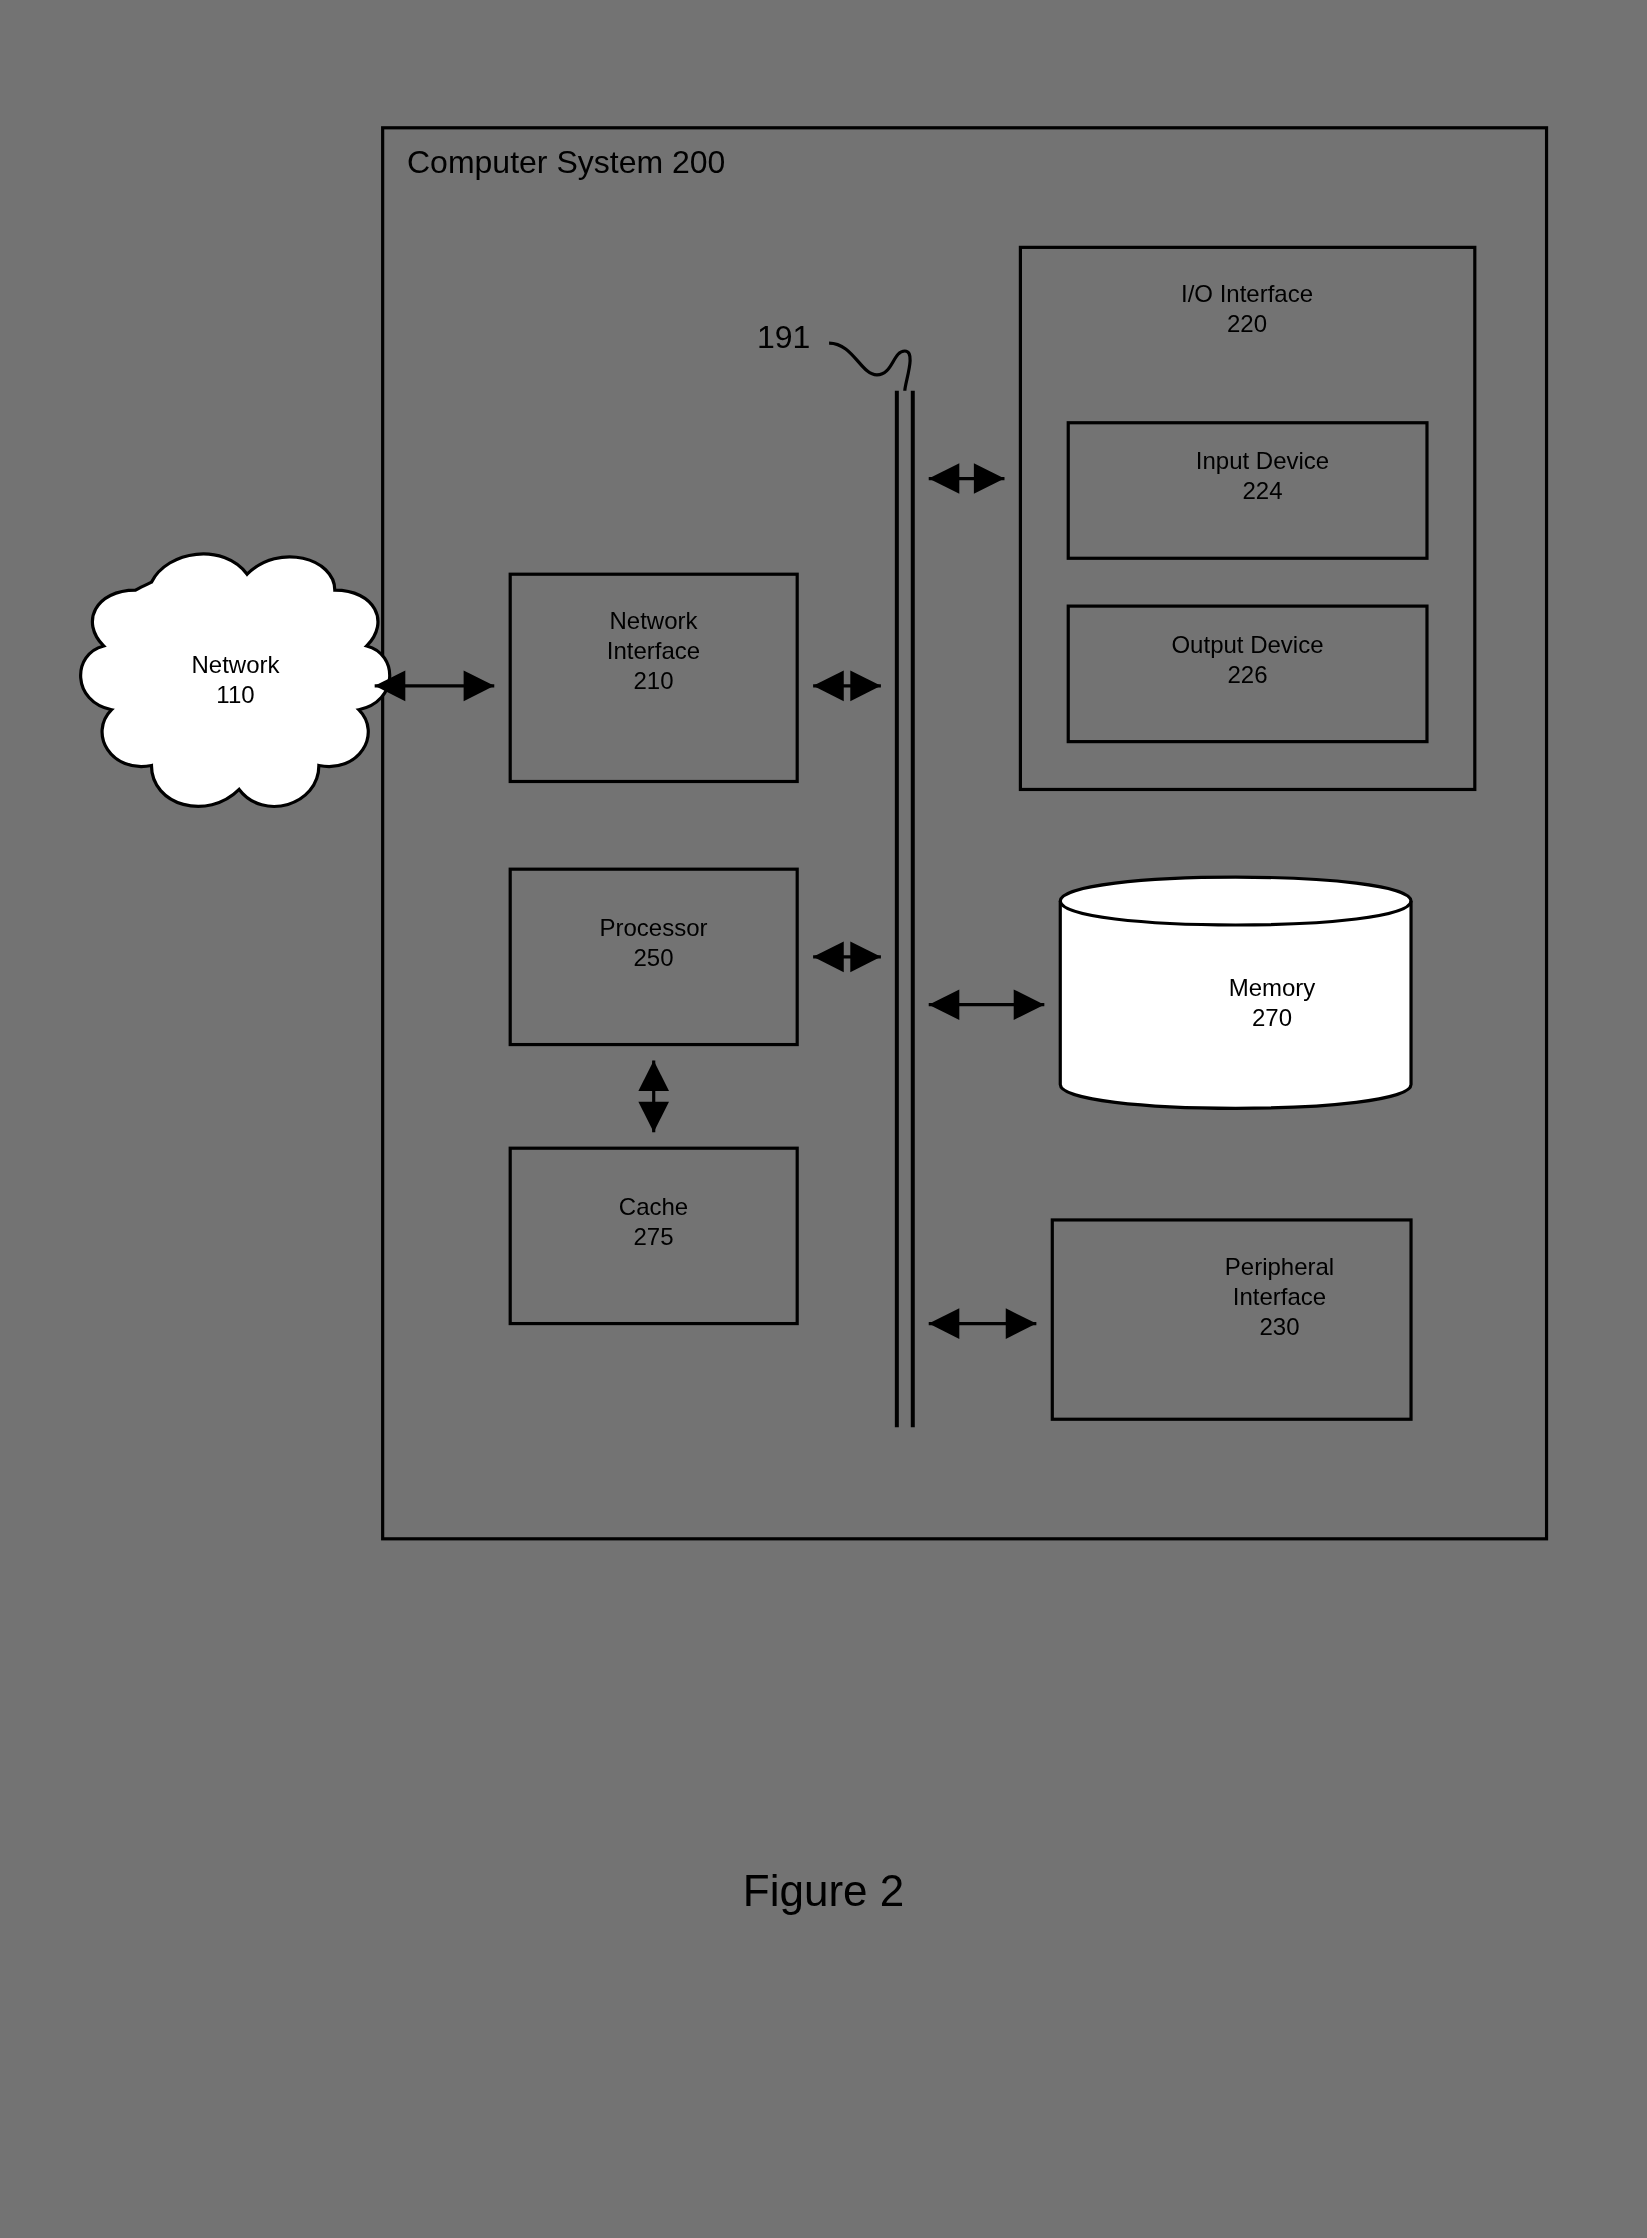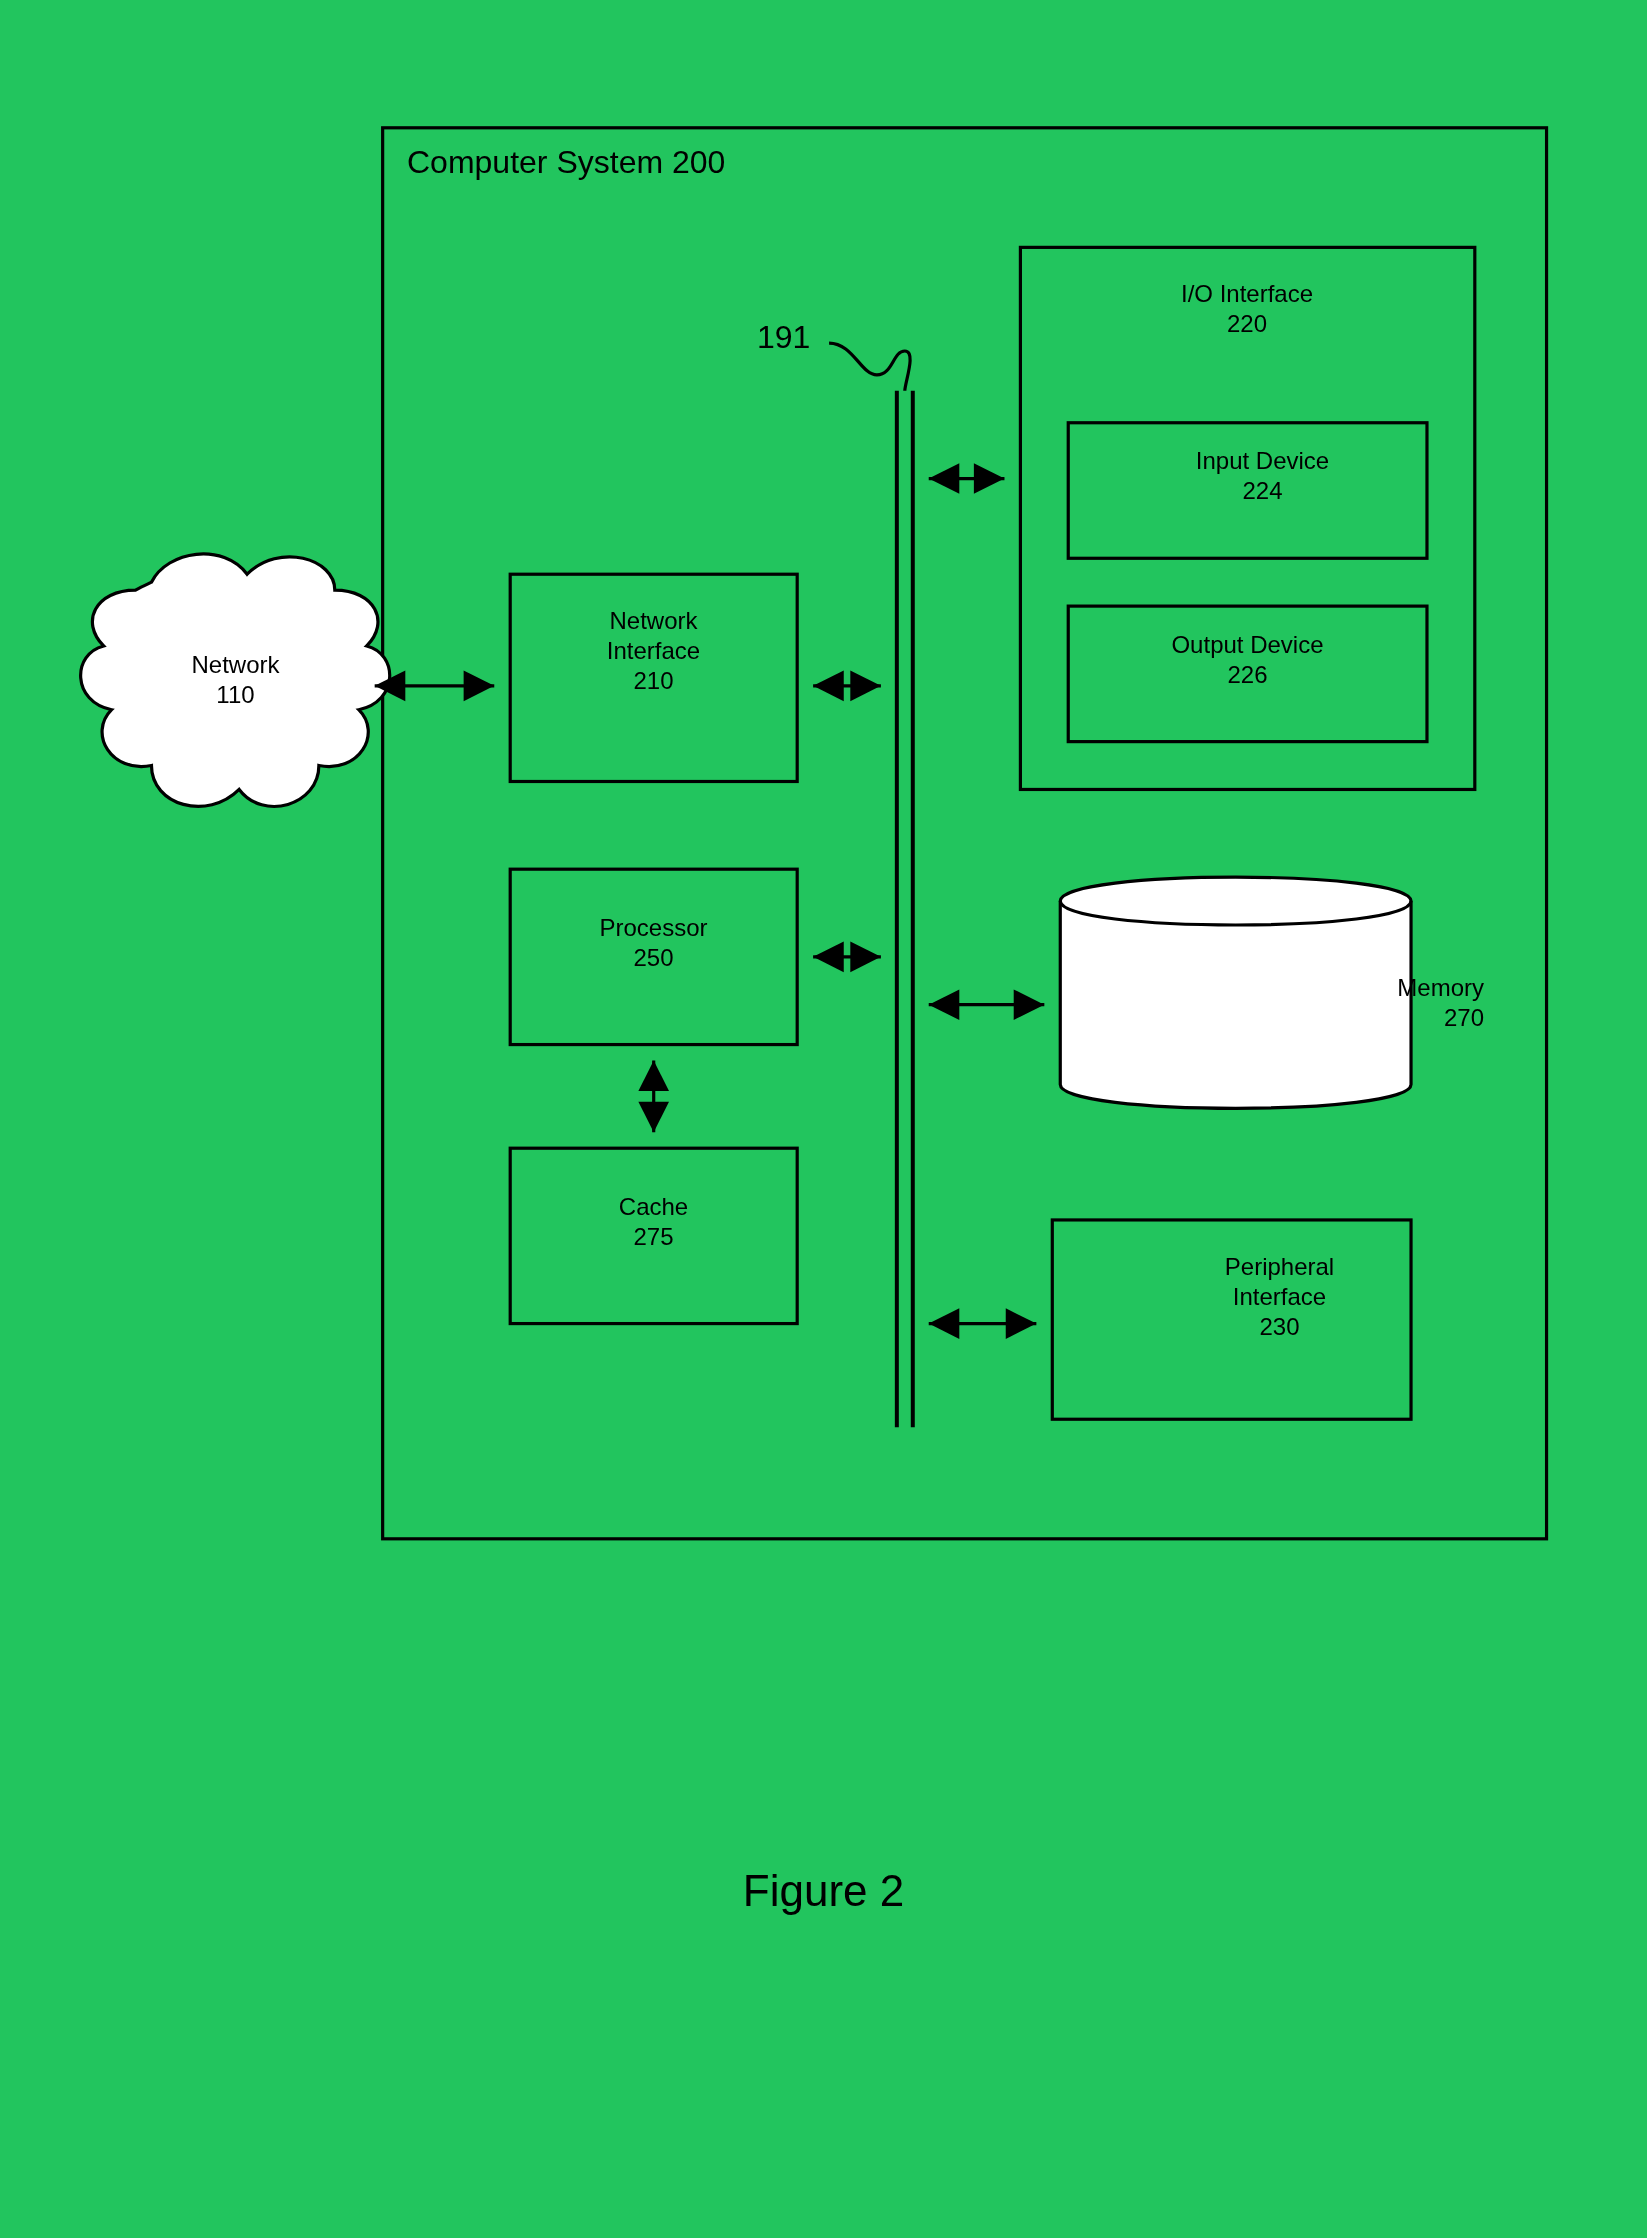--- a/index.html
+++ b/index.html
@@ -5,21 +5,21 @@
   html, body {
     margin: 0;
     padding: 0;
     background: #ffffff;
     font-family: Arial, Helvetica, sans-serif;
   }
   .page {
     position: relative;
     width: 1647px;
     height: 2239px;
-    background: #22c55e;
+    background: #737373;
   }
   svg {
     position: absolute;
     top: 0;
     left: 0;
   }
   .box-label {
     position: absolute;
     text-align: center;
     color: #000;
@@ -150,21 +150,21 @@
 <div class="box-label" style="left:510px; top:913px; width:287px;">
   <span>Processor</span><br>
   <span>250</span>
 </div>
 
 <div class="box-label" style="left:510px; top:1192px; width:287px;">
   <span>Cache</span><br>
   <span>275</span>
 </div>
 
-<div class="box-label" style="left:1060px; top:973px; width:424px;text-align:right;">
+<div class="box-label" style="left:1060px; top:973px; width:424px;">
   <span>Memory</span><br>
   <span>270</span>
 </div>
 
 <div class="box-label" style="left:1100px; top:1252px; width:359px;">
   <span style="white-space:pre-line;">Peripheral
 Interface</span><br>
   <span>230</span>
 </div>
 

